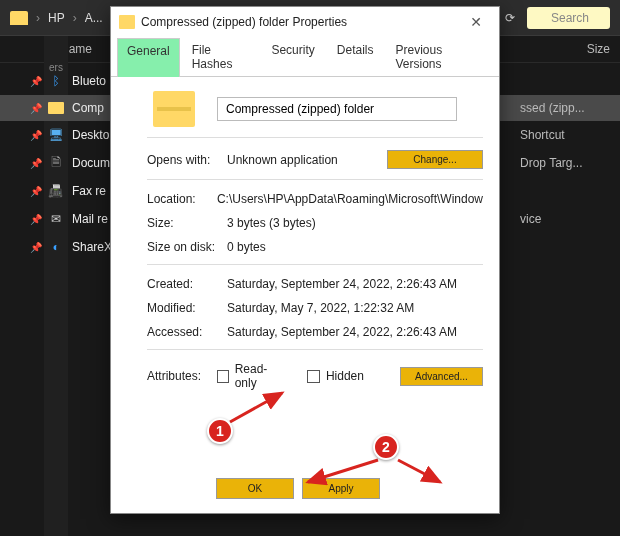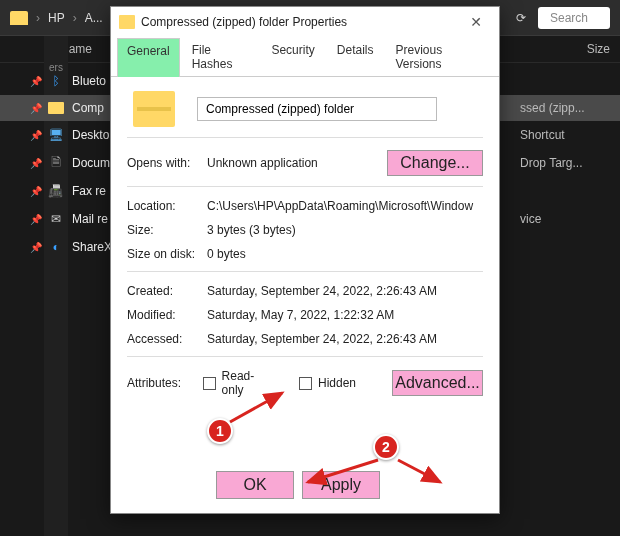--- a/index.html
+++ b/index.html
@@ -6,21 +6,21 @@
   body { width: 620px; height: 536px; background: #000; overflow: hidden; position: relative; }
 
   
   .explorer { position: absolute; inset: 0; background: #191919; color: #ddd; font-size: 12px; }
   .toolbar { height: 36px; background: #2d2d2d; display: flex; align-items: center; padding: 0 10px; gap: 8px; border-bottom: 1px solid #3a3a3a;}
   .toolbar .folder-icon { width: 18px; height: 14px; background: #ffd866; border-radius: 2px 2px 0 0; position: relative; }
   .toolbar .crumb { color: #ddd; }
   .toolbar .sep { color: #888; }
   .toolbar .spacer { flex: 1; }
   .toolbar .nav-icon { color: #ccc; width: 18px; text-align: center; }
-  .toolbar .search-box { background: #ffffff; color: #888; padding: 4px 12px; border-radius: 3px; width: 72px; overflow:hidden; }
+  .toolbar .search-box { background: #fef9c3; color: #888; padding: 4px 24px; border-radius: 3px; width: 83px; overflow:hidden; }
   .col-header { display: flex; padding: 6px 10px 6px 60px; color: #bbb; border-bottom: 1px solid #2a2a2a; justify-content: space-between;}
   .file-list { padding-top: 4px; }
   .file-row { display: flex; align-items: center; padding: 6px 10px 6px 30px; gap: 8px; position: relative; }
   .file-row.selected { background: #4a4a4a; }
   .pin { width: 10px; color: #888; font-size: 10px; }
   .file-icon { width: 16px; height: 16px; display: flex; align-items: center; justify-content: center; font-size: 12px; }
   .file-icon.folder { background: #ffd866; border-radius: 1px; width:16px; height:12px;}
   .file-icon.bt { color:#3aa0ff;}
   .file-icon.desk { color:#58b0f0;}
   .file-icon.doc { color:#aaa;}
@@ -33,29 +33,29 @@
 
   
   .dialog { position: absolute; left: 110px; top: 6px; width: 390px; height: 508px; background: #fff; border: 1px solid #888; box-shadow: 0 5px 20px rgba(0,0,0,0.5); display: flex; flex-direction: column; font-size: 12px; color: #222;}
   .titlebar { height: 30px; display: flex; align-items: center; padding: 4px 8px; gap: 6px; }
   .titlebar .ticon { width:16px;height:14px;background:#ffd866;border-radius:1px;position:relative;}
   .titlebar .title { flex: 1; font-size: 12px; }
   .titlebar .close { width: 30px; text-align: center; color: #555; font-size: 14px; }
   .tabs { display: flex; padding: 0 6px; border-bottom: 1px solid #ccc; gap: 2px; }
   .tab { padding: 5px 9px; border: 1px solid transparent; border-bottom: none; color: #333; font-size: 12px;}
   .tab.active { border-color: #ccc; background: #86efac; position: relative; top: 1px; }
-  .body { flex: 1; padding: 14px 16px 8px 16px; overflow: hidden; }
+  .body { flex: 1; padding: 14px 16px 8px 16px; overflow: hidden; margin-left: 20px; }
   .row { display: flex; align-items: center; margin-bottom: 10px; gap: 10px; }
   .row .label { width: 70px; color: #222; }
   .row .value { flex: 1; color: #222; }
   .bigicon { width: 42px; height: 36px; background: #ffd866; border-radius: 2px; position: relative; margin-right: 12px; margin-left:6px;}
   .bigicon::after{content:"";position:absolute;left:4px;top:16px;width:34px;height:4px;background:#e8c24a;}
   .name-input { border: 1px solid #bbb; padding: 4px 8px; width: 240px; font-size: 12px; }
   .hr { border-top: 1px solid #ddd; margin: 8px 0 12px 0; }
-  .btn { border: 1px solid #999; background: #f9a8d4; padding: 3px 0; width: 90px; text-align: center; font-size: 16px; cursor: default;}
+  .btn { border: 1px solid #999; background: #eab308; padding: 3px 0; width: 90px; text-align: center; font-size: 10px; cursor: default;}
   .btn.small{width:96px;}
   .chk { display: inline-flex; align-items: center; gap: 6px; margin-right: 16px;}
   .chkbox { width: 13px; height: 13px; border: 1px solid #555; background: #fff; }
   .bottom-btns { display: flex; justify-content: center; gap: 8px; padding: 10px 14px 14px 0;}
   .bottom-btns .btn { width: 78px; padding:4px 0;}
 
   
   .callout { position: absolute; width: 26px; height: 26px; background: #d8241f; border: 2px solid #fff; border-radius: 50%; color: #fff; font-weight: bold; display: flex; align-items: center; justify-content: center; font-size: 14px; box-shadow: 0 1px 3px rgba(0,0,0,0.4);}
   .arrow { position: absolute; pointer-events: none; }
 </style>

